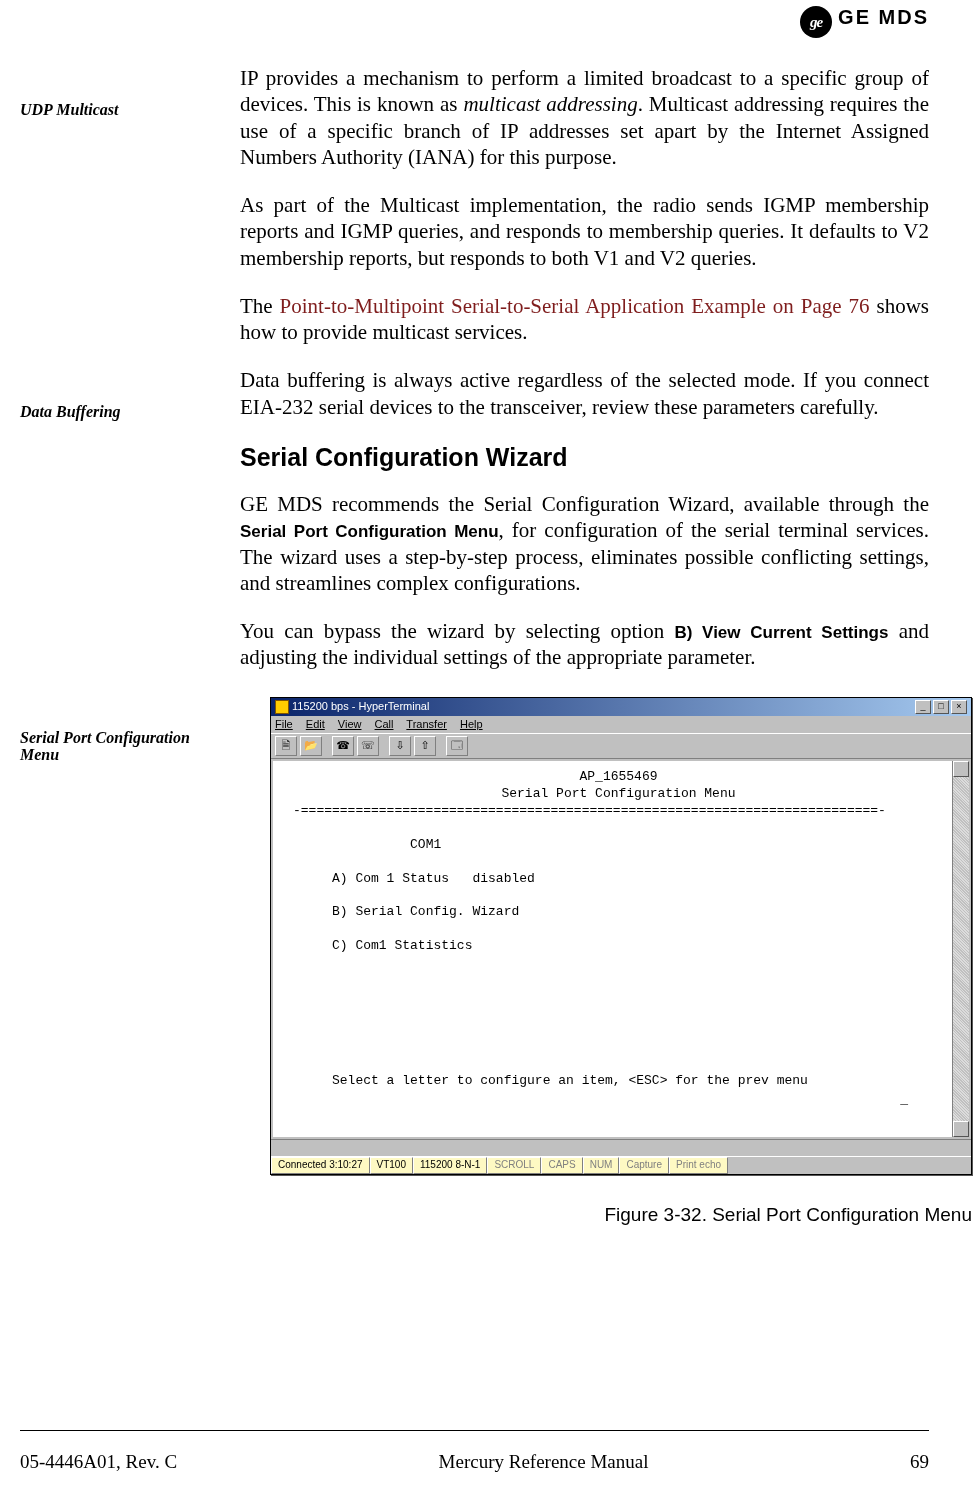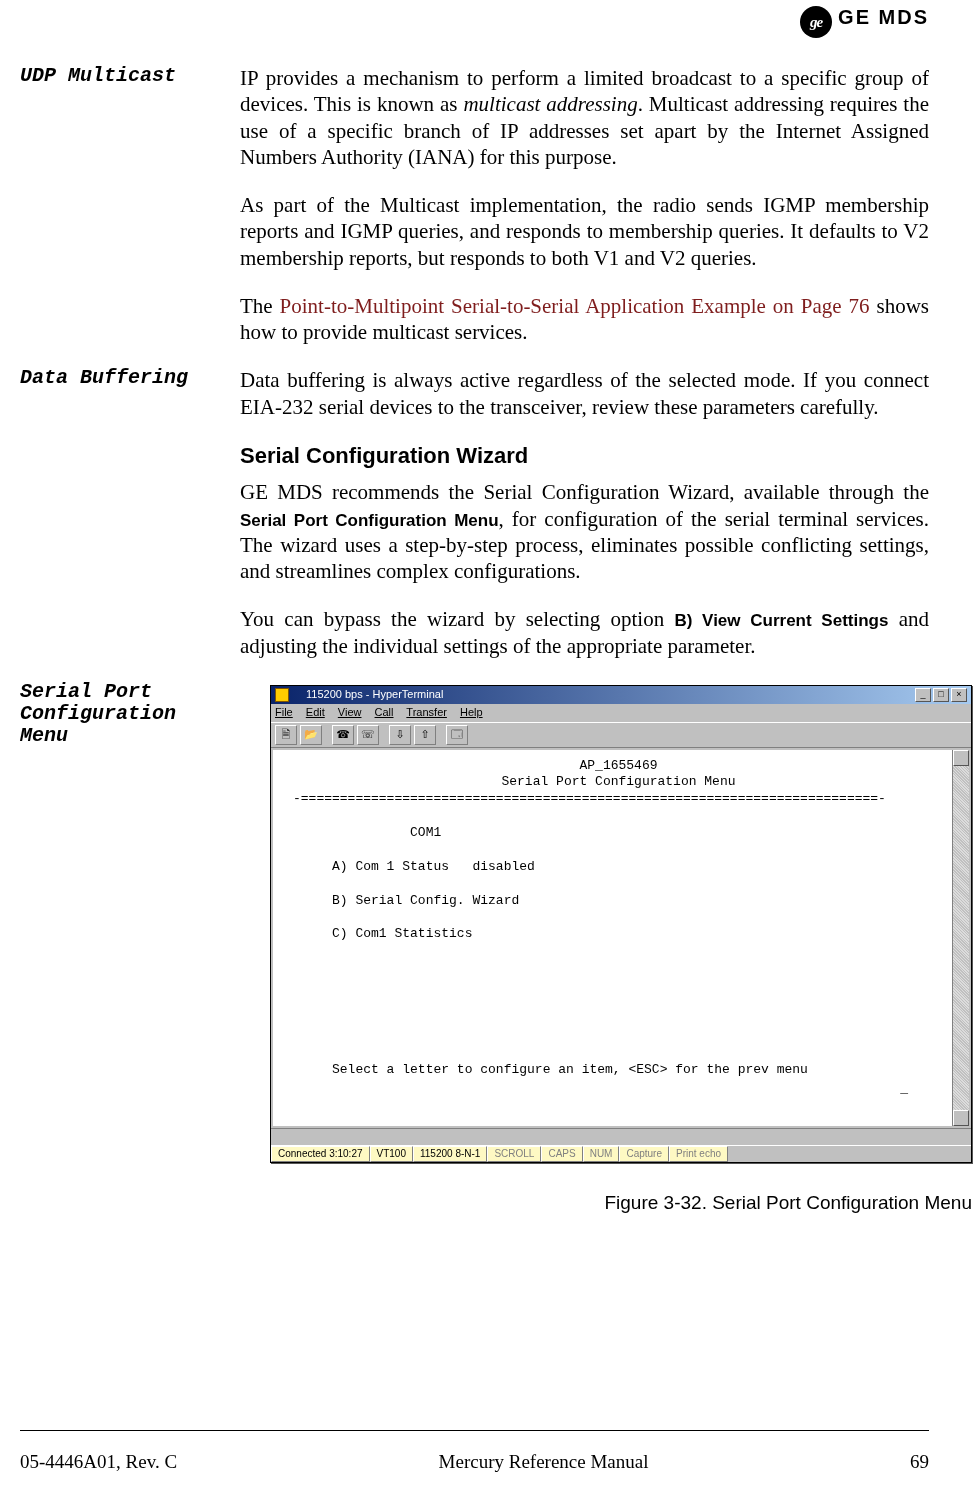--- a/index.html
+++ b/index.html
@@ -63,38 +63,39 @@
     flex-shrink: 0;
     padding-right: 10px;
     box-sizing: border-box;
   }
   .right-col {
     flex: 1;
     font-size: 21px;
     line-height: 1.25;
   }
   .side-heading {
-    font-family: Liberation Mono, monospace;
+    font-family: Liberation Serif, serif;
     font-weight: bold;
     font-style: italic;
-    font-size: 20px;
+    font-size: 16px;
     line-height: 1.1;
+    margin-top: 36px;
   }
   .p {
     margin-bottom: 22px;
     text-align: justify;
   }
   .link {
     color: #7f1d1d;
   }
   .h3 {
     font-family: Arial, Helvetica, sans-serif;
     font-weight: bold;
-    font-size: 22px;
-    margin-bottom: 10px;
+    font-size: 25px;
+    margin-bottom: 18px;
     margin-top: 6px;
   }
   .bold-sans {
     font-family: Arial, Helvetica, sans-serif;
     font-weight: bold;
     font-size: 17px;
   }
 
   
   .ht-window {
@@ -109,21 +110,21 @@
   }
   .ht-titlebar {
     background: linear-gradient(to right, #0a246a, #a6caf0);
     color: #fff;
     padding: 2px 4px;
     display: flex;
     justify-content: space-between;
     align-items: center;
     font-size: 11px;
   }
-  .ht-title-left { display: flex; align-items: center; gap: 17px; }
+  .ht-title-left { display: flex; align-items: center; gap: 3px; }
   .ht-title-icon {
     width: 12px; height: 12px;
     background: #ffcc00; border: 1px solid #805500;
     display:inline-block;
   }
   .ht-ctrl {
     display: inline-flex; gap: 2px;
   }
   .ht-ctrl span {
     display:inline-flex; align-items:center; justify-content:center;

